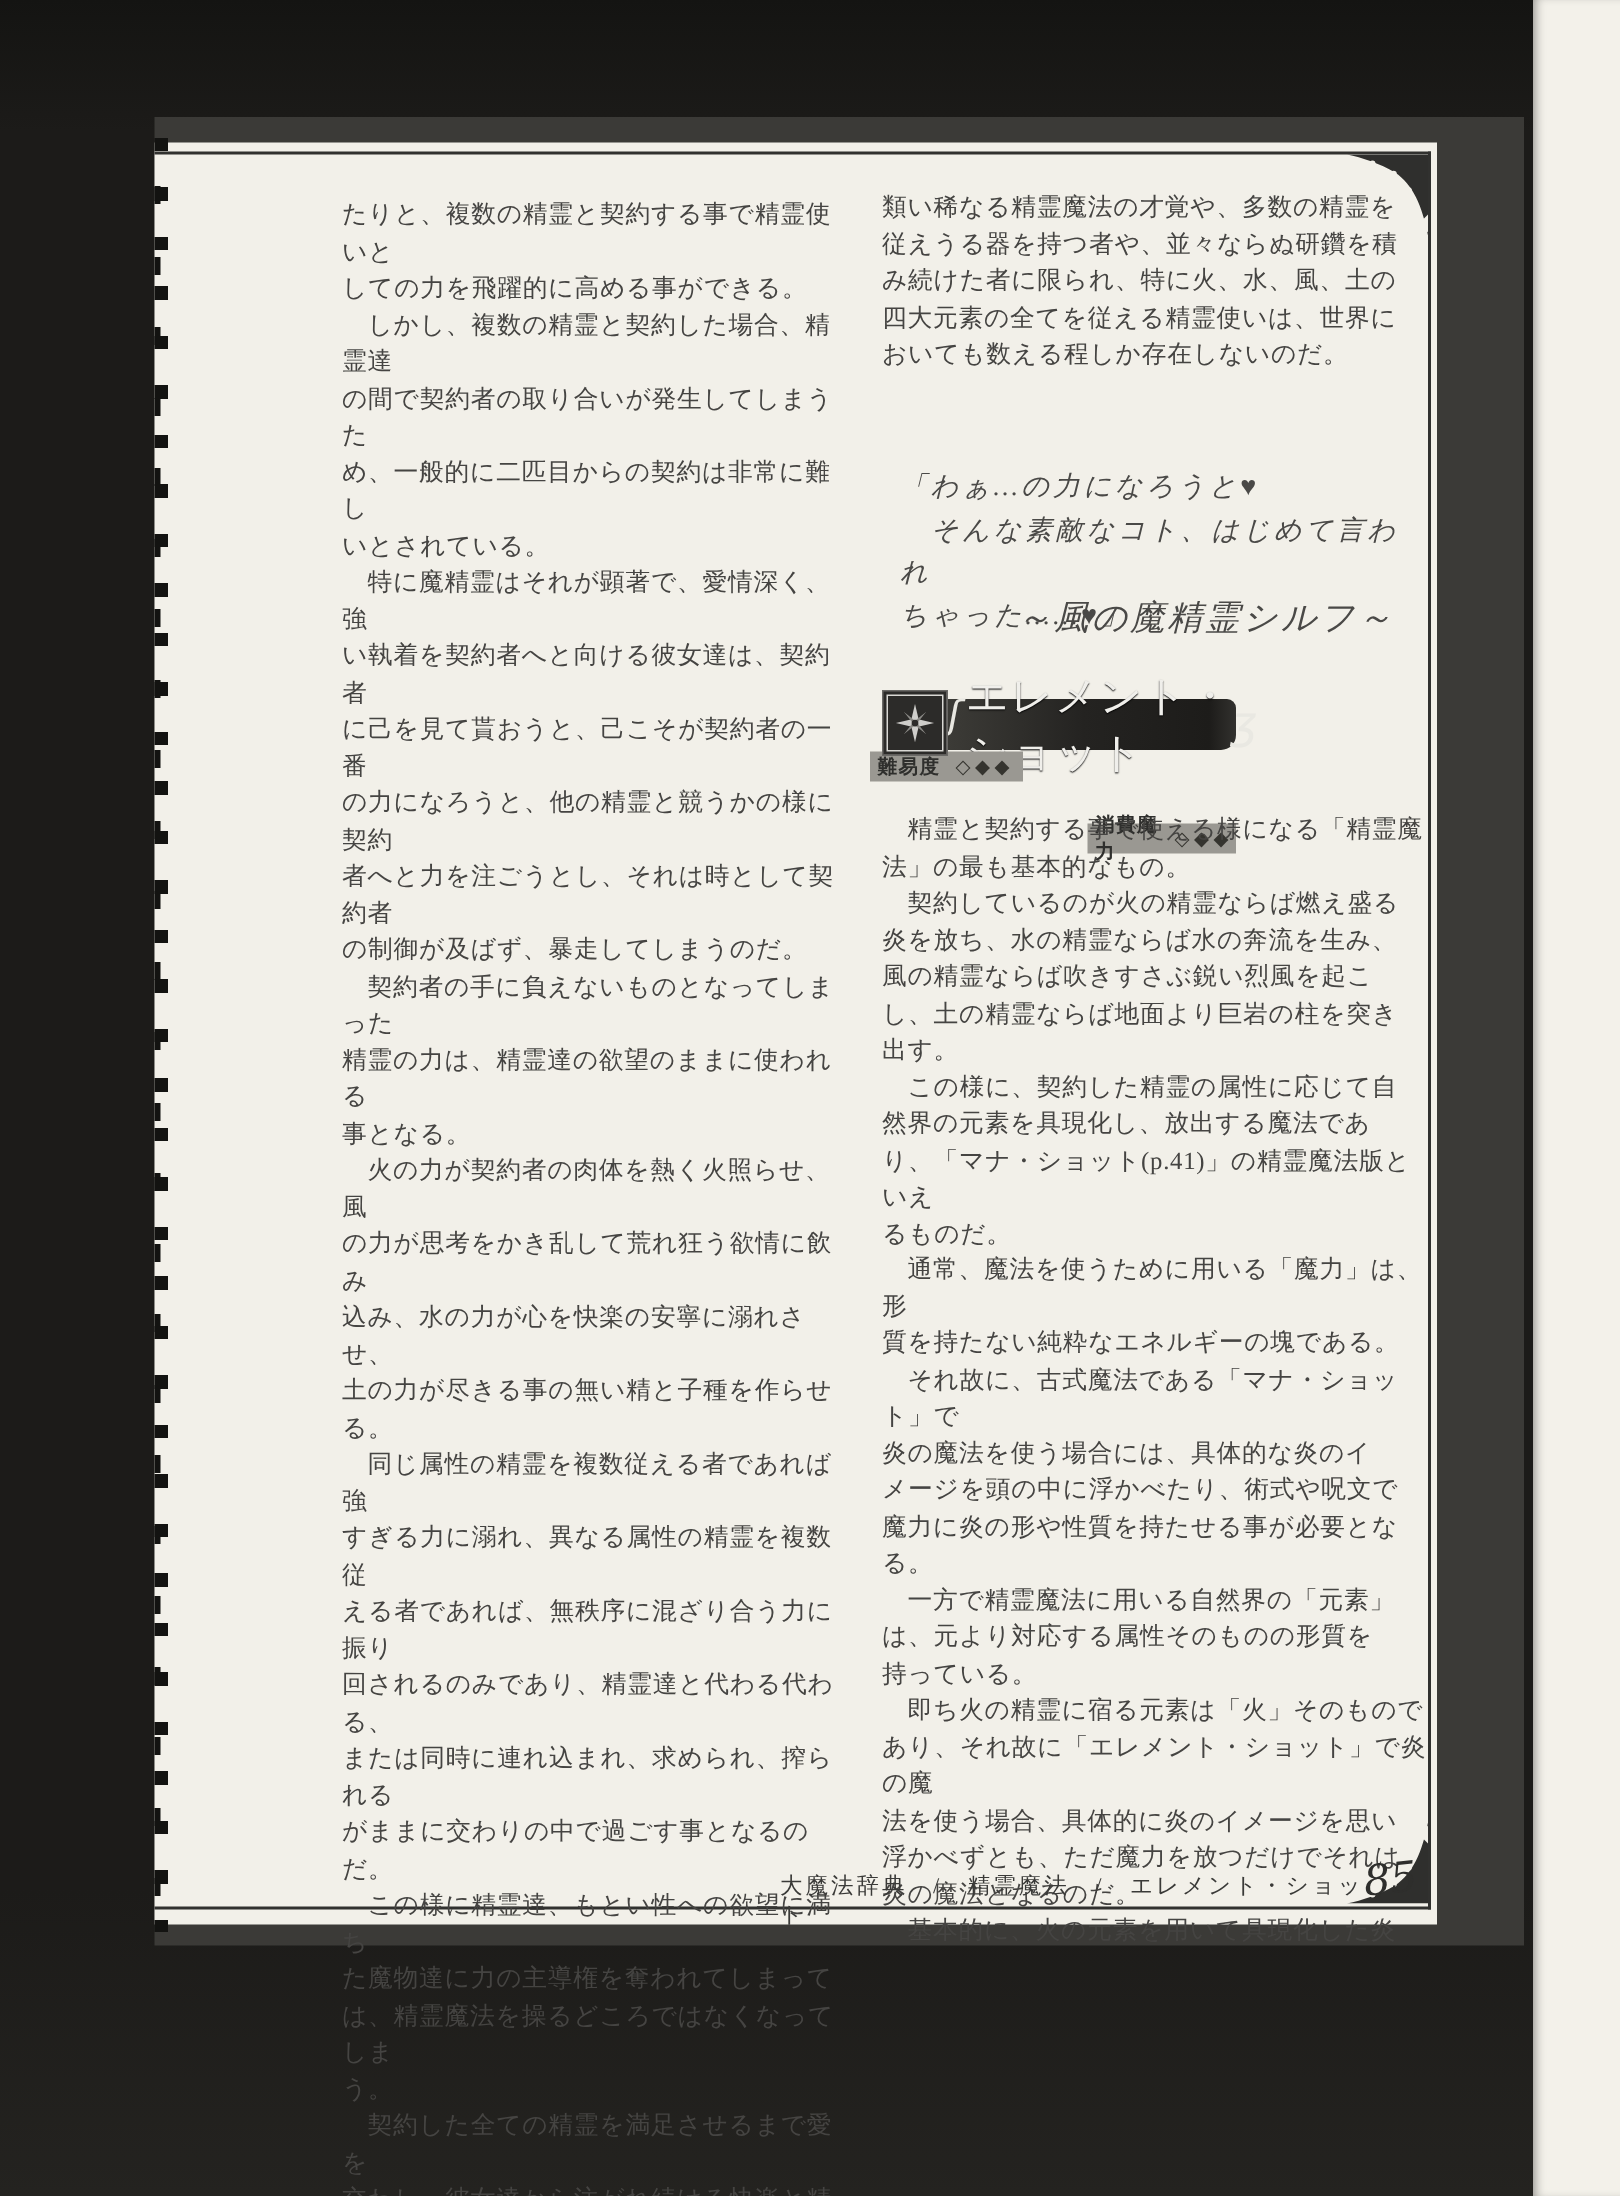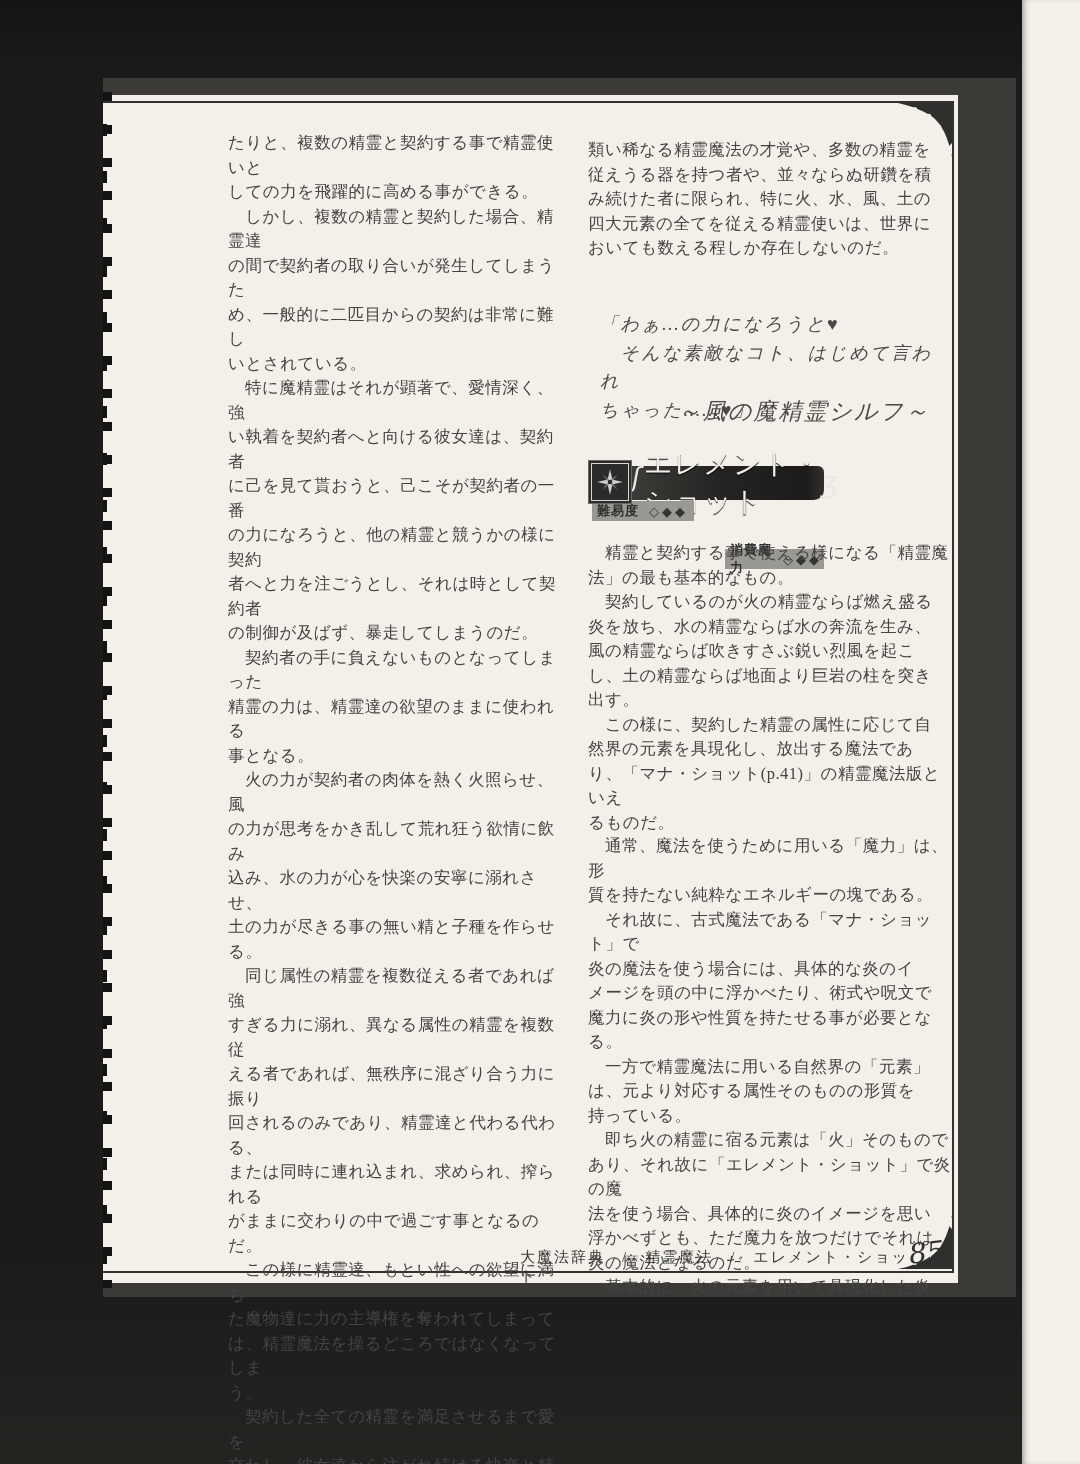--- a/index.html
+++ b/index.html
@@ -24,21 +24,21 @@
   .nubs1,.nubs2{position:absolute;top:92px;height:1196px;}
   .nubs1{left:103px;width:9px;
     background:repeating-linear-gradient(180deg,#131311 0 9px,transparent 9px 33px);}
   .nubs2{left:103px;width:4px;top:110px;height:1170px;
     background:repeating-linear-gradient(180deg,transparent 0 14px,#131311 14px 26px,transparent 26px 47px);}
   
   .jp{white-space:pre-line;color:#454442;font-size:16.5px;line-height:24.5px;
       letter-spacing:.5px;}
   .col-left{position:absolute;left:228px;top:131px;width:340px;}
   .col-right{position:absolute;left:588px;width:364px;}
-  .intro{top:138px;}
+  .intro{top:126px;}
   .body1{top:541px;}
   .body2{top:834px;}
   
   .quote{position:absolute;left:600px;top:310px;width:340px;
     font-style:italic;color:#4a4947;font-size:18px;line-height:28.5px;
     letter-spacing:2.5px;white-space:pre-line;}
   .attribution{position:absolute;left:600px;top:396px;width:330px;text-align:right;
     font-style:italic;color:#4a4947;font-size:23px;letter-spacing:2px;}
   
   .banner-bar{position:absolute;left:598px;top:466px;width:226px;height:34px;
@@ -49,21 +49,21 @@
   .flourish{color:#e9e8e2;font-family:"DejaVu Sans",sans-serif;font-size:26px;
     line-height:1;font-style:italic;}
   .flourish.l{position:absolute;left:34px;top:-2px;}
   .flourish.r{position:absolute;right:-14px;top:2px;font-size:30px;}
   .spell-icon-box{position:absolute;left:588px;top:460px;width:42px;height:42px;
     background:#2c2b29;border:1px solid #6a6966;box-shadow:inset 0 0 0 2px #2c2b29,inset 0 0 0 3px #d9d8d4;
     display:flex;align-items:center;justify-content:center;z-index:2;}
   
   .badge{position:absolute;top:501px;height:20px;background:#9a9892;
     display:flex;align-items:center;padding:0 5px;box-sizing:border-box;}
-  .badge.diff{left:592px;width:102px;}
+  .badge.diff{left:580px;width:102px;}
   .badge.cost{left:725px;width:99px;margin-top:48px;}
   .badge-label{color:#2f2f2d;font-size:13px;letter-spacing:1px;font-weight:bold;}
   .dia{font-family:"DejaVu Sans",sans-serif;font-size:13px;color:#35342f;margin-left:3px;}
   .badge.diff .badge-label{margin-right:7px;}
   
   .footer{position:absolute;left:520px;top:1236px;width:425px;height:30px;
     display:flex;justify-content:flex-end;align-items:baseline;}
   .crumb{color:#3a3a38;font-size:15px;letter-spacing:2px;}
   .pagenum{color:#2e2e2c;font-size:28px;font-style:italic;
     font-family:"DejaVu Serif",serif;transform:rotate(-6deg);}

